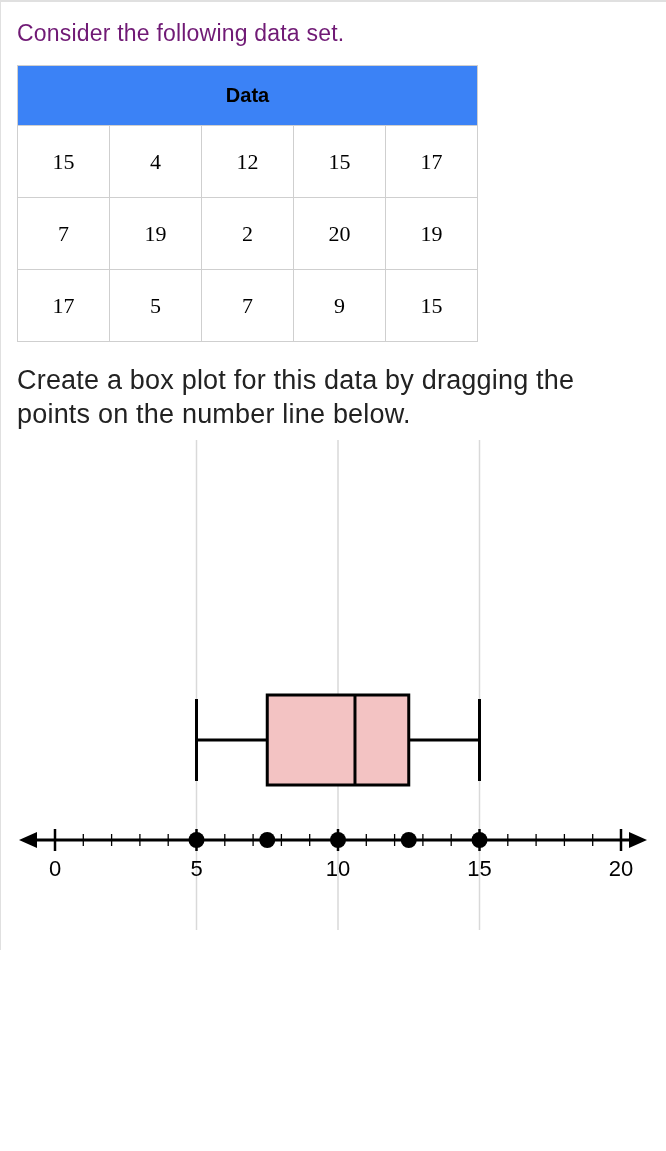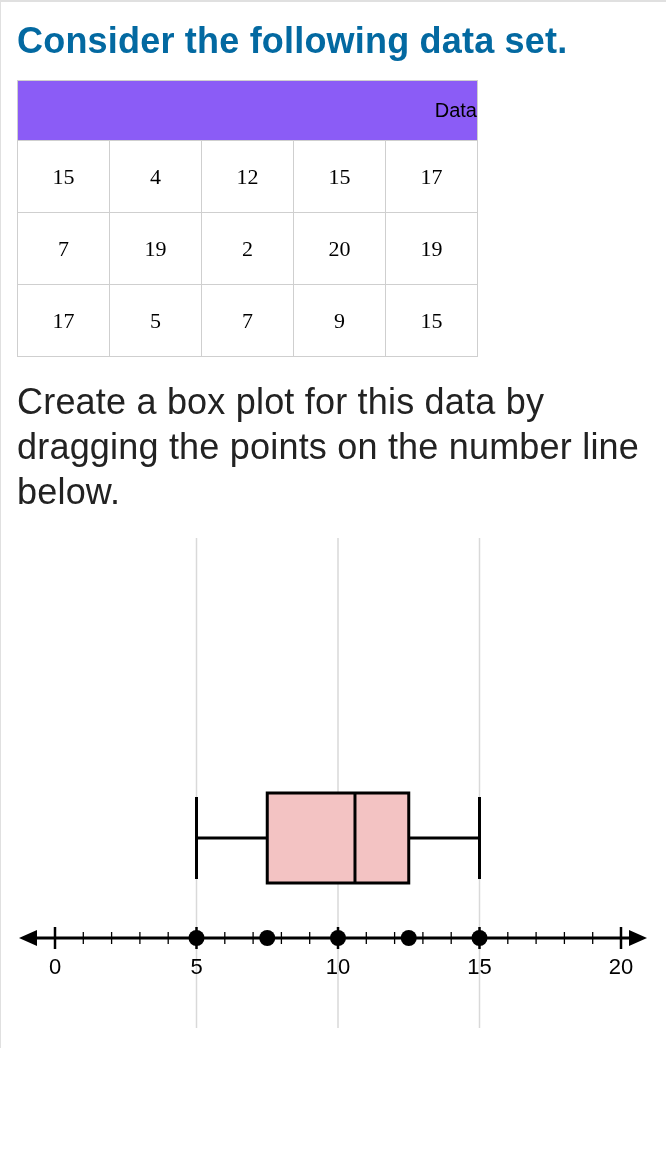--- a/index.html
+++ b/index.html
@@ -8,53 +8,53 @@
     font-family: Arial, Helvetica, sans-serif;
     background: #fff;
     width: 666px;
   }
   .page {
     padding: 10px 16px 20px 16px;
     border-top: 2px solid #e0e0e0;
     border-left: 1px solid #e0e0e0;
   }
   .prompt {
-    font-size: 36px;
-    color: #0369a1;
+    font-size: 23px;
+    color: #701a75;
     margin: 8px 0 18px 0;
-    font-weight: 700;
+    font-weight: 400;
     letter-spacing: 0.2px;
   }
   .data-table {
     border-collapse: collapse;
     margin-bottom: 22px;
   }
   .data-table th {
     font-size: 20px;
-    font-weight: 400;
-    text-align: right;
+    font-weight: 700;
+    text-align: center;
     border: 1px solid #cfcfcf;
     padding: 18px 0;
-    background: #8b5cf6;
+    background: #3b82f6;
   }
   .data-table td {
     font-family: Georgia, 'Times New Roman', serif;
     font-size: 22px;
     text-align: center;
     border: 1px solid #cfcfcf;
     width: 92px;
     height: 72px;
     background: #fff;
     color: #000;
     padding: 0 8px;
   }
   .instruction {
-    font-size: 36px;
+    font-size: 27px;
     color: #222;
-    margin: 8px 0 24px 0;
+    margin: 8px 0 8px 0;
     font-weight: 400;
     letter-spacing: 0.2px;
     line-height: 1.25;
   }
   .chart-wrap {
     position: relative;
     width: 632px;
     height: 490px;
     margin: 0;
   }

